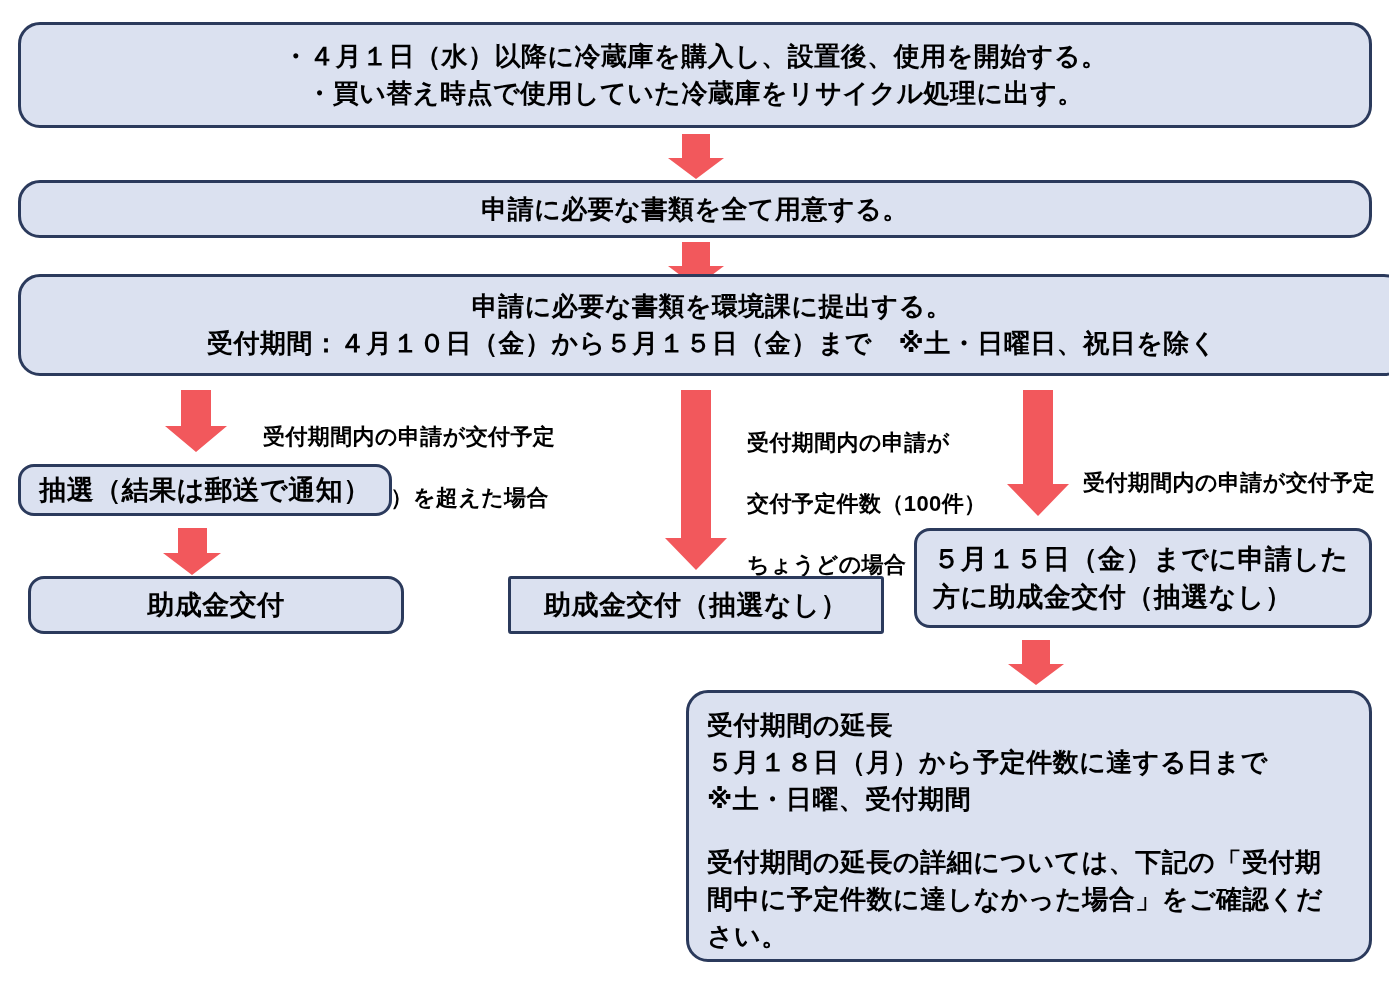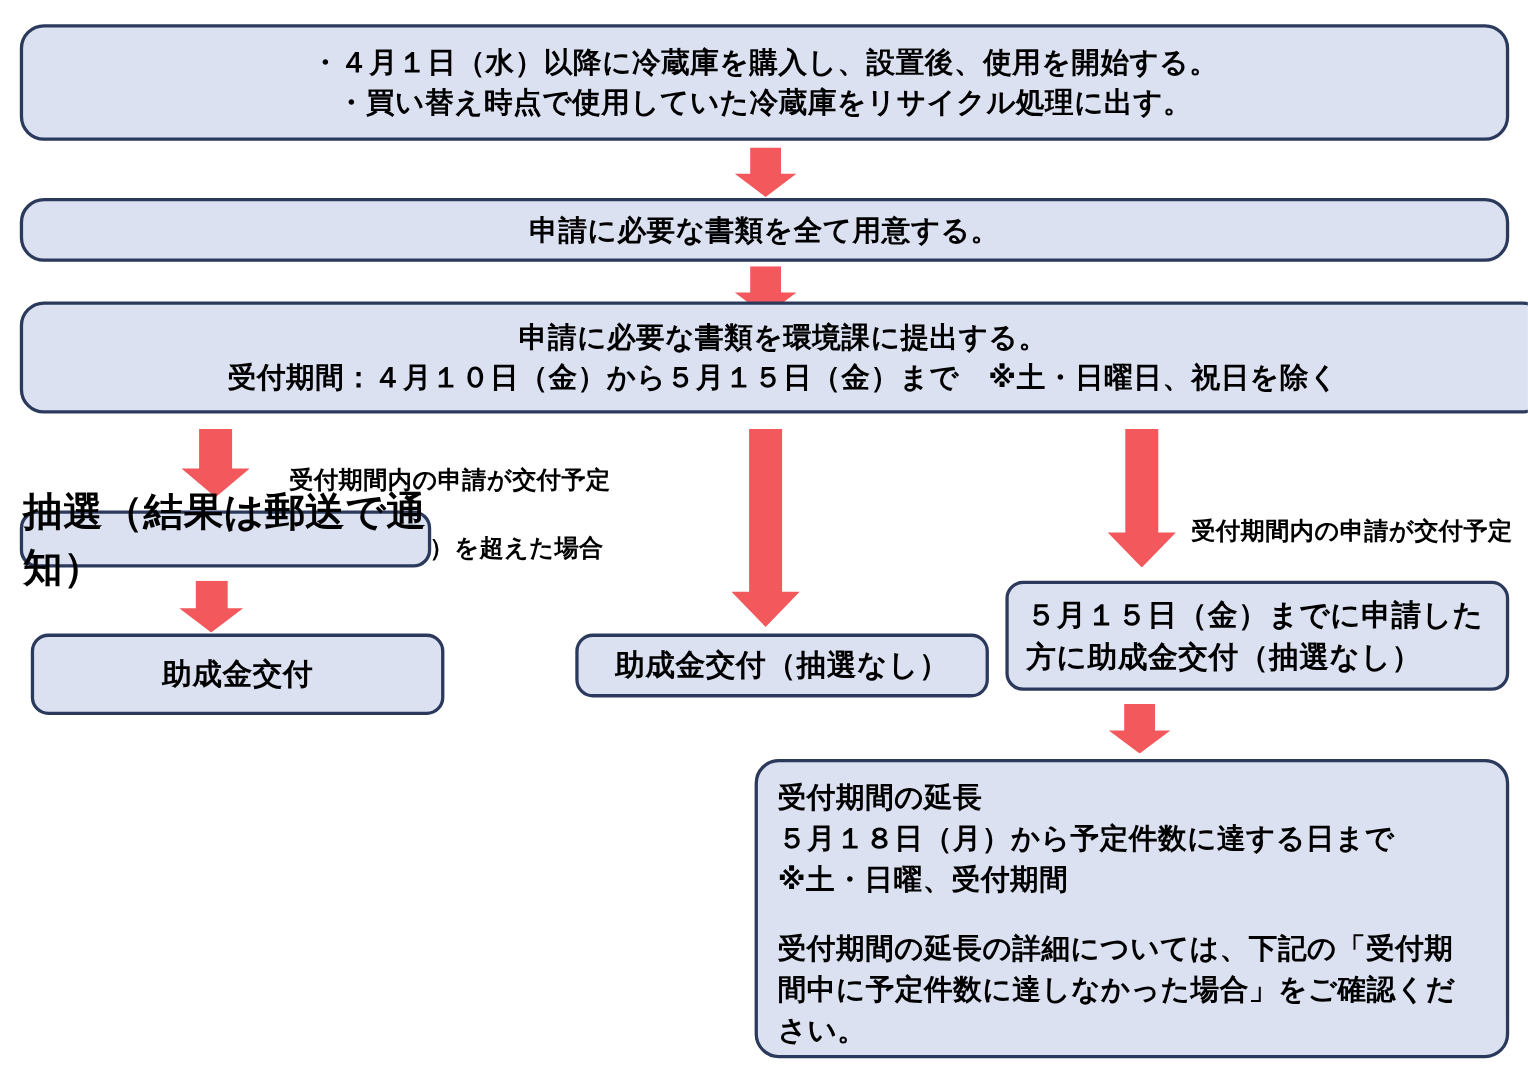--- a/index.html
+++ b/index.html
@@ -27,21 +27,21 @@
     border: 3px solid #2b3a5c;
     border-radius: 22px;
     display: flex;
     flex-direction: column;
     justify-content: center;
     font-weight: bold;
     letter-spacing: 0.5px;
     line-height: 1.42;
     white-space: pre-line;
   }
-  .box.center { align-items: center; text-align: left; }
+  .box.center { align-items: center; text-align: right; }
   .box.left   { align-items: flex-start; text-align: left; }
 
   .box .line { display: block; }
 
   
   .arrow {
     position: absolute;
     display: block;
   }
   .arrow svg { display: block; width: 100%; height: 100%; }
@@ -98,48 +98,53 @@
     <span class="line">受付期間内の申請が交付予定</span><br>
     <span class="line">件数（100件）を超えた場合</span>
   </div>
 
   <div class="arrow" style="left:665px; top:390px; width:62px; height:180px;">
     <svg viewBox="0 0 62 180" preserveAspectRatio="none" aria-hidden="true">
       <polygon points="16,0 46,0 46,148 62,148 31,180 0,148 16,148" fill="#f2585c"></polygon>
     </svg>
   </div>
 
+  <div class="branch-label" style="left:727px; top:398px; font-size:22px;">
+    <span class="line">受付期間内の申請が</span><br>
+    <span class="line">交付予定件数（100件）</span><br>
+    <span class="line">ちょうどの場合</span>
+  </div>
 
   <div class="arrow" style="left:1007px; top:390px; width:62px; height:126px;">
     <svg viewBox="0 0 62 126" preserveAspectRatio="none" aria-hidden="true">
       <polygon points="16,0 46,0 46,94 62,94 31,126 0,94 16,94" fill="#f2585c"></polygon>
     </svg>
   </div>
 
   <div class="branch-label" style="left:1063px; top:438px; font-size:22px;">
     <span class="line">受付期間内の申請が交付予定</span><br>
     <span class="line">件数（100件）未満の場合</span>
   </div>
 
-  <div class="box center" style="left:18px; top:464px; width:374px; height:52px; font-size:36px; border-radius:16px;">
+  <div class="box center" style="left:18px; top:464px; width:374px; height:52px; font-size:27px; border-radius:16px;">
     <span class="line">抽選（結果は郵送で通知）</span>
   </div>
 
   <div class="arrow" style="left:163px; top:528px; width:58px; height:47px;">
     <svg viewBox="0 0 58 47" preserveAspectRatio="none" aria-hidden="true">
       <polygon points="15,0 44,0 44,25 58,25 29,47 0,25 15,25" fill="#f2585c"></polygon>
     </svg>
   </div>
 
 
-  <div class="box center" style="left:28px; top:576px; width:376px; height:74px; font-size:27px; border-radius:16px;">
+  <div class="box center" style="left:28px; top:576px; width:376px; height:58px; font-size:27px; border-radius:16px;">
     <span class="line">助成金交付</span>
   </div>
 
-  <div class="box center" style="left:508px; top:576px; width:376px; height:58px; font-size:27px; border-radius:16px;margin-left:15px;">
+  <div class="box center" style="left:508px; top:576px; width:376px; height:58px; font-size:27px; border-radius:3px;">
     <span class="line">助成金交付（抽選なし）</span>
   </div>
 
   <div class="box left" style="left:914px; top:528px; width:458px; height:100px; font-size:27px; border-radius:16px; padding-left:16px;">
     <span class="line">５月１５日（金）までに申請した</span>
     <span class="line">方に助成金交付（抽選なし）</span>
   </div>
 
   <div class="arrow" style="left:1008px; top:640px; width:56px; height:45px;">
     <svg viewBox="0 0 56 45" preserveAspectRatio="none" aria-hidden="true">

